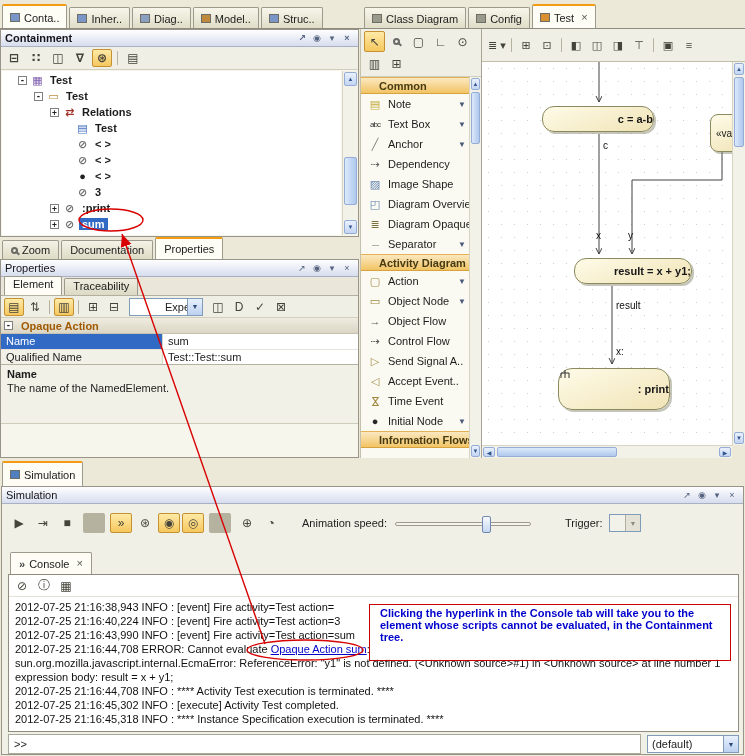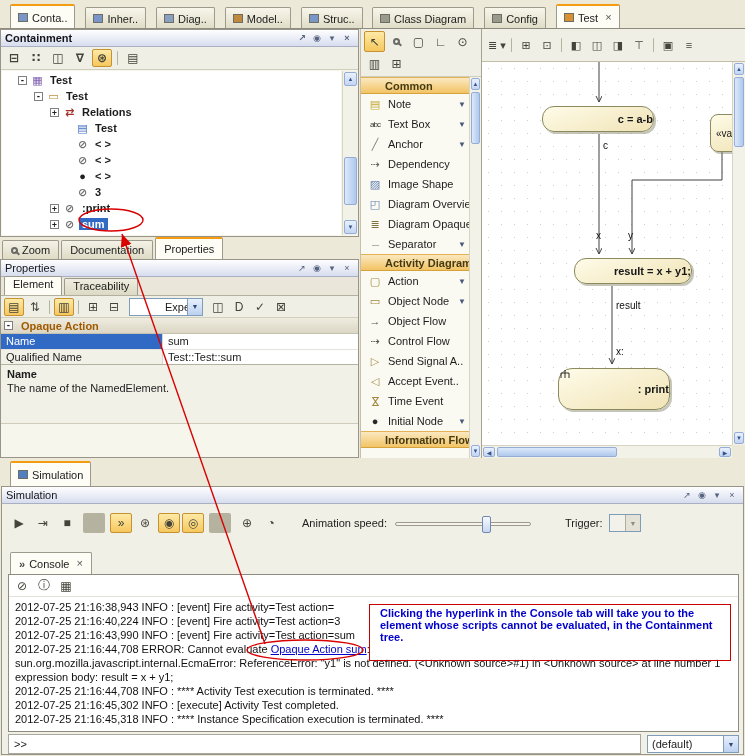--- a/index.html
+++ b/index.html
@@ -16,21 +16,21 @@
 .xp-select .val{flex:1;padding:0 4px;white-space:nowrap;overflow:hidden;}
 .xp-select .arr{width:15px;height:100%;background:linear-gradient(#E8F0FC,#BCD1F0);border-left:1px solid #7F9DB9;display:flex;align-items:center;justify-content:center;font-size:7px;color:#2c4a78;flex:none;}
 .xp-select.disabled{background:#F3F2EA;color:#9a9a90;}
 .xp-select.disabled .arr{background:#E4E2D6;border-left-color:#b0aea0;color:#8c8c84;}
 
 
 .tabstrip{position:absolute;top:3px;height:26px;display:flex;align-items:flex-end;}
 #tabs-left{left:2px;}
 #tabs-right{left:364px;}
 #tabline{position:absolute;top:28px;left:0;width:745px;height:1px;background:#8f8b7e;}
-.tab{display:inline-flex;align-items:center;gap:4px;height:22px;padding:0 7px;border:1px solid #9C9A8C;border-bottom:none;background:linear-gradient(#F8F6EB,#DEDBC5);margin-right:2px;border-radius:2px 2px 0 0;white-space:nowrap;margin-left:8px;}
+.tab{display:inline-flex;align-items:center;gap:4px;height:22px;padding:0 7px;border:1px solid #9C9A8C;border-bottom:none;background:linear-gradient(#F8F6EB,#DEDBC5);margin-right:2px;border-radius:2px 2px 0 0;white-space:nowrap;}
 .tab.active{background:#FDFCF5;height:25px;border-top:2px solid #F39C12;}
 .tabicon{width:10px;height:9px;border:1px solid #6d6d66;display:inline-block;flex:none;}
 .tab-close{margin-left:3px;color:#555;font-size:11px;line-height:9px;}
 .tab-close:empty{display:none;}
 
 
 .panel{position:absolute;border:1px solid #98948A;background:#F7F6ED;}
 .panel-header{height:17px;background:linear-gradient(#FEFEFF,#D7DDEE);border-bottom:1px solid #AAB0C4;display:flex;align-items:center;padding:0 4px;}
 .panel-header .ptitle{flex:1;color:#14141c;}
 .panel-header .icon-btn{min-width:14px;height:14px;font-size:9px;color:#55637f;}
@@ -76,21 +76,21 @@
 #prop-filter{margin:5px 3px 0;height:20px;background:#fff;border:1px solid #A8A496;display:flex;align-items:center;gap:6px;padding:0 5px;}
 #prop-filter input{border:none;outline:none;flex:1;font:inherit;color:#333;}
 #prop-filter input::placeholder{color:#8e8e86;}
 
 
 #palette{position:absolute;left:360px;top:29px;width:122px;height:429px;background:#FBFAF2;border-left:1px solid #c4c0ae;border-right:1px solid #a6a294;}
 #pal-tools{height:48px;background:#F0EFE6;border-bottom:1px solid #D2CEBE;padding:2px 3px;display:flex;flex-wrap:wrap;align-content:flex-start;gap:1px;}
 #pal-tools .icon-btn{width:21px;height:21px;}
 #pal-list{position:absolute;left:0;right:12px;top:48px;bottom:0;overflow:hidden;}
 .pal-entry{display:flex;align-items:center;height:20px;padding-left:6px;gap:5px;white-space:nowrap;}
-.pal-entry.section{height:17px;background:linear-gradient(#FBE8C0,#F2C465);border-top:1px solid #E2B255;border-bottom:1px solid #D5A23C;font-weight:bold;color:#463a12;padding-left:24px;}
+.pal-entry.section{height:17px;background:linear-gradient(#FBE8C0,#F2C465);border-top:1px solid #E2B255;border-bottom:1px solid #D5A23C;font-weight:bold;color:#463a12;padding-left:18px;}
 .pal-ico{width:16px;text-align:center;font-size:11px;flex:none;}
 .pal-ico.small{font-size:8px;letter-spacing:-1px;}
 .pal-ico.rot{transform:rotate(90deg);}
 .pal-arrow{margin-left:auto;margin-right:3px;color:#4a5a7a;font-size:8px;visibility:hidden;}
 .pal-entry.has-arrow .pal-arrow{visibility:visible;}
 
 
 #diag-toolbar{position:absolute;left:482px;top:29px;width:263px;height:33px;background:#F0EFE6;border-bottom:1px solid #C2BEA8;display:flex;align-items:center;gap:1px;padding:0 5px;}
 #canvas{position:absolute;left:482px;top:62px;width:250px;height:383px;background:#fff;overflow:hidden;background-image:radial-gradient(circle,#cfcfcf 0.8px,transparent 0.9px);background-size:13px 13px;}
 .node{position:absolute;background:linear-gradient(160deg,#FEFBE8,#F0E3B6);border:1px solid #8A8A5E;border-radius:12px;box-shadow:2px 2px 0 rgba(140,140,115,.5);display:flex;align-items:center;justify-content:flex-end;font-weight:bold;color:#161616;}

